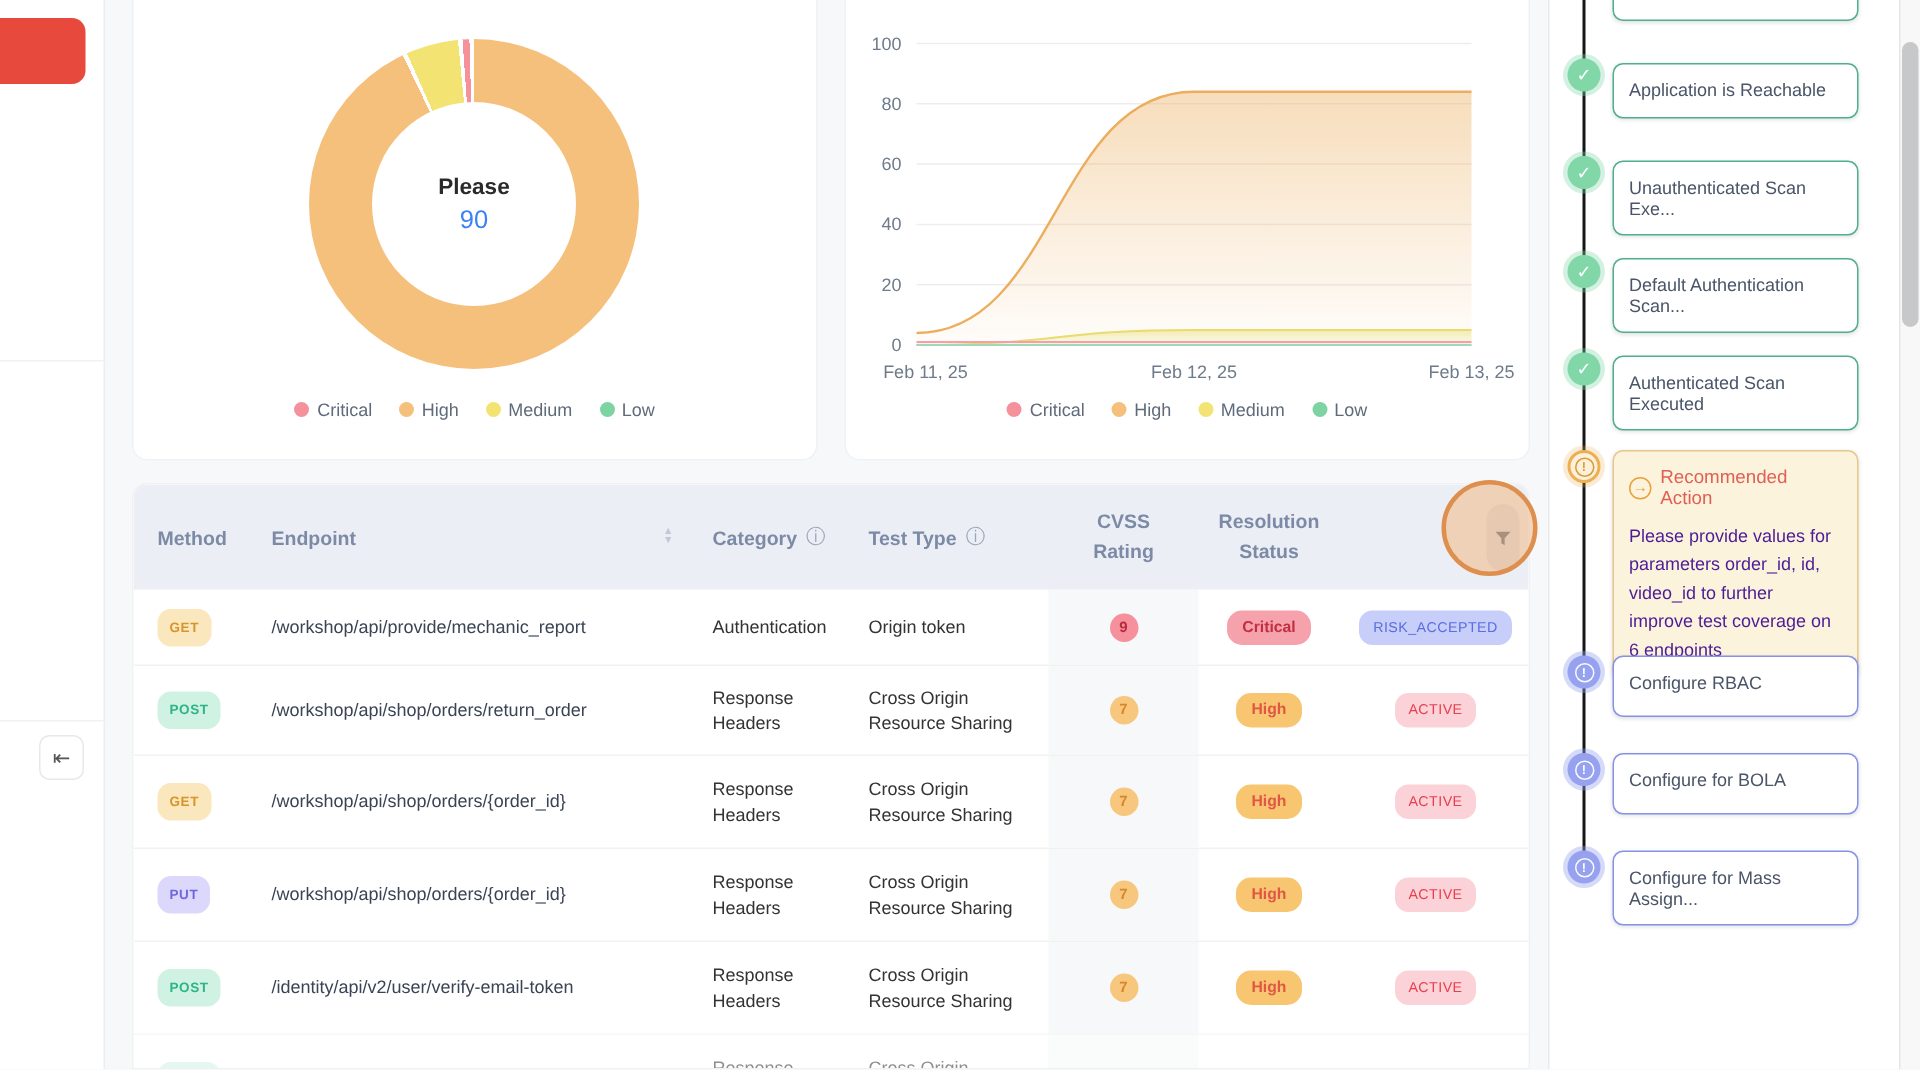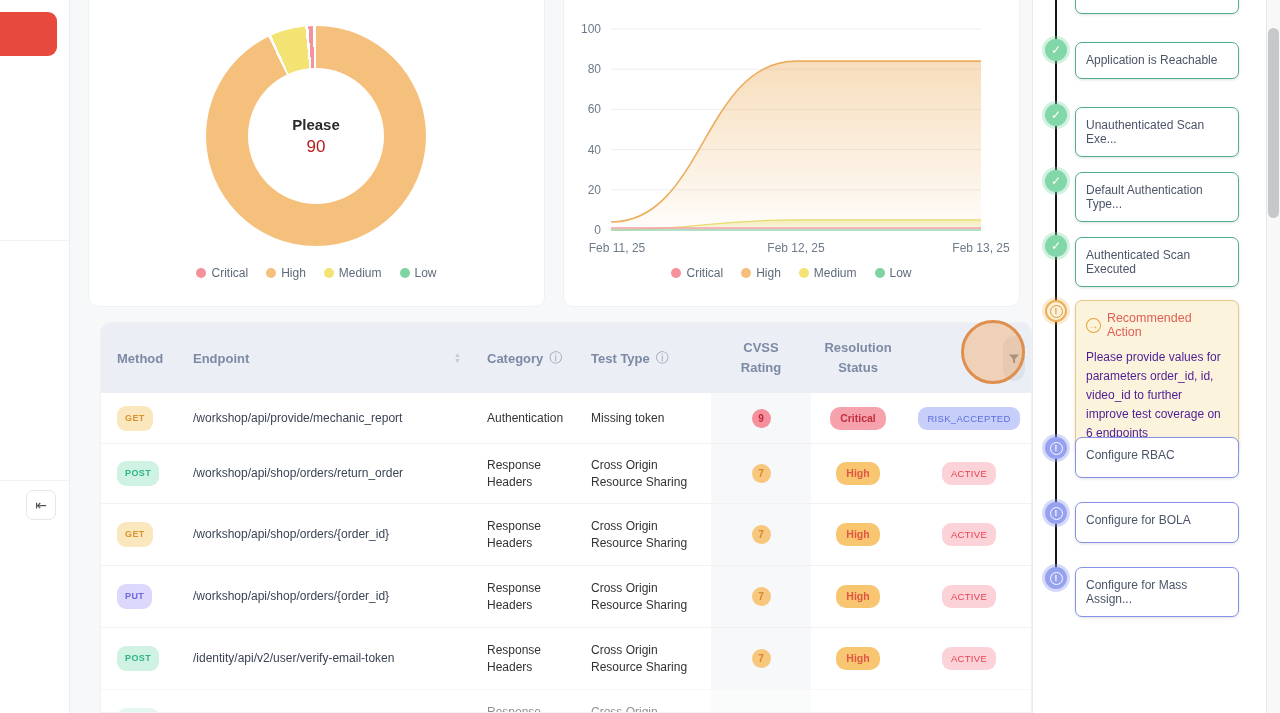--- a/index.html
+++ b/index.html
@@ -16,30 +16,30 @@
   .side-div2 { position:absolute; left:0; top:480px; width:70px; border-top:1px solid #f1f1f2; }
   .collapse-btn { position:absolute; left:26px; top:490px; width:30px; height:30px;
     background:#fff; border:1px solid #e7e8ea; border-radius:7px;
     display:flex; align-items:center; justify-content:center;
     color:#555; font-size:14px; cursor:pointer; }
 
   
   .card { position:absolute; background:#fff; border:1px solid #f0f1f3; border-radius:10px; }
   #donut-card { left:88px; top:-14px; width:457px; height:321px; }
   #trend-card { left:563px; top:-14px; width:457px; height:321px; }
-  #table-card { left:100px; top:322px; width:932px; height:391px;
+  #table-card { left:88px; top:322px; width:932px; height:391px;
     border-radius:10px 10px 0 0; overflow:hidden; }
 
   
   .donut-ring { position:absolute; left:117px; top:39px; width:220px; height:220px; border-radius:50%; }
   .donut-hole { position:absolute; left:159px; top:81px; width:136px; height:136px;
     border-radius:50%; background:#fff; display:flex; flex-direction:column;
     align-items:center; justify-content:center; gap:4px; }
   .donut-hole .t1 { font-size:15px; font-weight:bold; color:#2b2b2b; }
-  .donut-hole .t2 { font-size:17px; color:#b91c1c; }
+  .donut-hole .t2 { font-size:17px; color:#3b82f6; }
 
   .legend { position:absolute; left:0; bottom:26px; width:100%;
     display:flex; justify-content:center; gap:18px; }
   .legend-item { display:flex; align-items:center; gap:5px; font-size:12px; color:#5f6b7a; }
   .legend-dot { width:10px; height:10px; border-radius:50%; }
 
   
   #trend-svg { position:absolute; left:0; top:0; }
   .axis-text { font-size:12px; fill:#6e7b8a; }
 
@@ -251,21 +251,21 @@
               <path d="M1,1.5 h10 l-3.9,4.4 v4.6 l-2.2,-1.3 v-3.3 Z" fill="#707a8a"></path>
             </svg>
           </span>
         </div>
       </div>
     <div id="tbody">
         <div class="trow" style="min-height: 50px;">
           <div class="td"><span class="m-badge m-get">GET</span></div>
           <div class="td endpoint">/workshop/api/provide/mechanic_report</div>
           <div class="td">Authentication</div>
-          <div class="td">Missing token</div>
+          <div class="td">Origin token</div>
           <div class="td center score-col">
             <span class="score-badge s-critical">9</span>
           </div>
           <div class="td center">
             <span class="rate-pill r-critical">Critical</span>
           </div>
           <div class="td center">
             <span class="stat-pill st-risk">RISK_ACCEPTED</span>
           </div>
         </div>
@@ -345,21 +345,21 @@
 
   <div class="timeline-panel">
     <div class="tl-line"></div>
     <div id="tl-steps">
         <div class="tl-card " style="top: -26px; min-height: 40px;"><span></span></div>
         <div class="node done" style="top: 39px;">✓</div>
         <div class="tl-card " style="top: 42px; min-height: 37px;"><span>Application is Reachable</span></div>
         <div class="node done" style="top: 104px;">✓</div>
         <div class="tl-card " style="top: 107px; min-height: 37px;"><span>Unauthenticated Scan Exe...</span></div>
         <div class="node done" style="top: 170px;">✓</div>
-        <div class="tl-card " style="top: 172px; min-height: 37px;"><span>Default Authentication Type...</span></div>
+        <div class="tl-card " style="top: 172px; min-height: 37px;"><span>Default Authentication Scan...</span></div>
         <div class="node done" style="top: 235px;">✓</div>
         <div class="tl-card " style="top: 237px; min-height: 37px;"><span>Authenticated Scan Executed</span></div>
         <div class="node warning" style="top: 300px;">
           <span class="node-inner">!</span>
         </div>
         <div class="tl-card warning" style="top: 300px; min-height: 113px;">
           <div class="warn-title">
             <span class="warn-arrow">→</span>
             <span>Recommended Action</span>
           </div>

